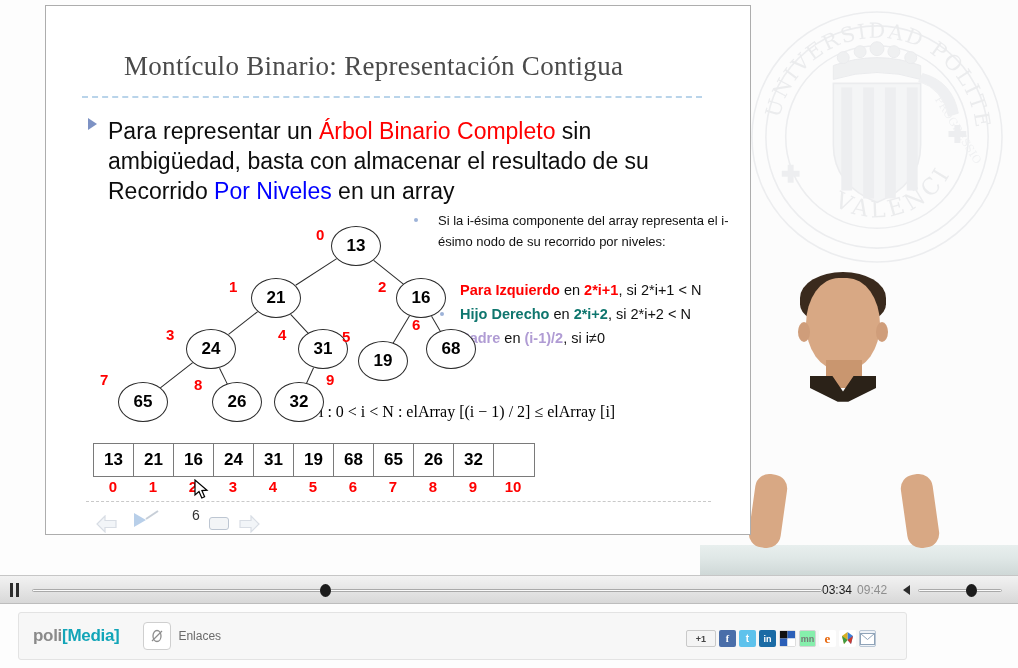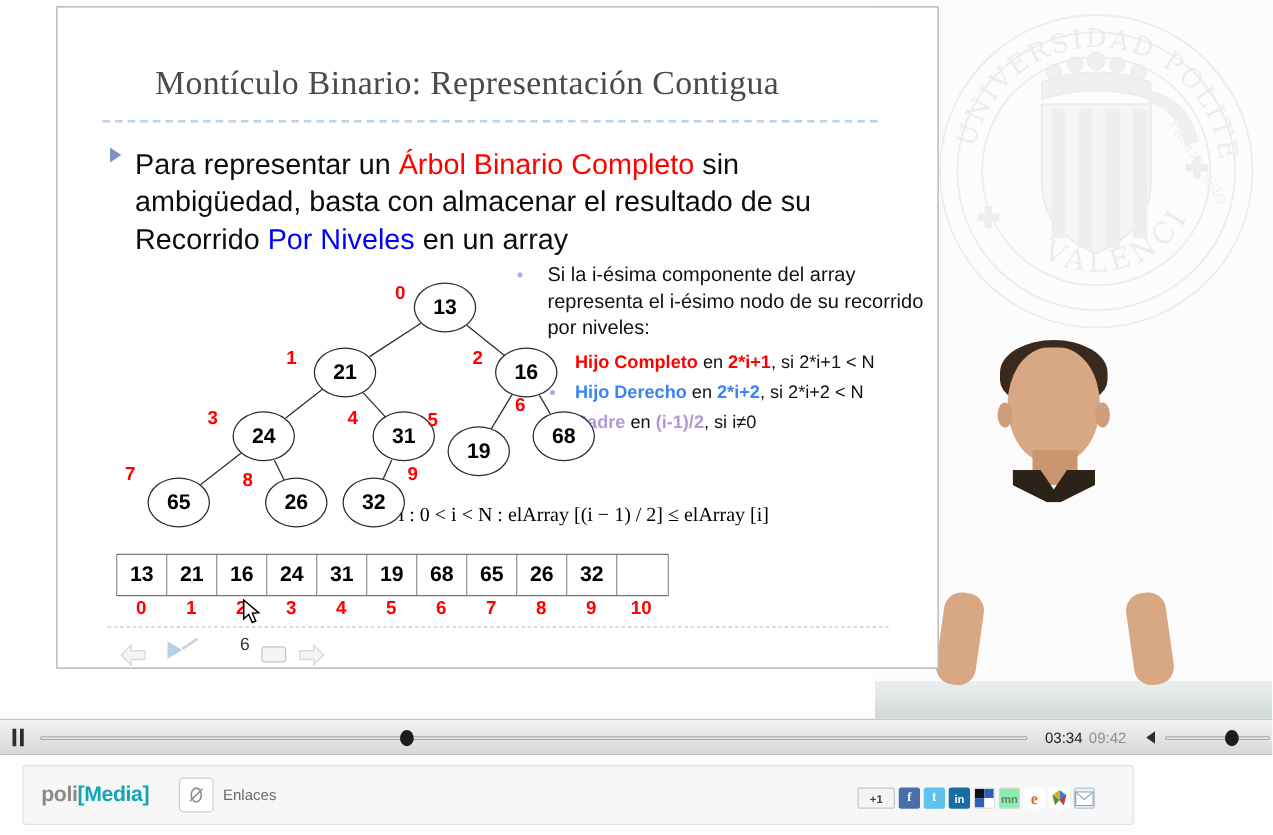--- a/index.html
+++ b/index.html
@@ -50,28 +50,28 @@
                 border-top: 2px dashed #b9d4ea; }
   .b-mark { position: absolute; left: 42px; top: 112px; width: 0; height: 0;
             border-left: 9px solid #7d92c4; border-top: 6px solid transparent; border-bottom: 6px solid transparent; }
   .b-text { position: absolute; left: 62px; top: 110px; width: 600px;
             font-size: 23px; line-height: 30px; color: #0d0d0d; font-weight: 400; }
   .red { color: #ff0000; } .blue { color: #0000ff; }
 
   
   .rcol { position: absolute; left: 362px; top: 204px; width: 350px; }
   .rdot { position: absolute; width: 4px; height: 4px; background: #9db3d8; border-radius: 50%; }
-  .rline { position: absolute; font-size: 16px; color: #111; line-height: 21px; }
+  .rline { position: absolute; font-size: 13px; color: #111; line-height: 21px; }
   .r1 { left: 30px; top: 0; width: 320px; }
   .sub { font-size: 14.5px; }
   .s1 { left: 52px; top: 70px; }
   .s2 { left: 52px; top: 94px; }
   .s3 { left: 52px; top: 118px; }
   .s-bold-red { color: #ff0000; font-weight: bold; }
-  .s-bold-blue { color: #3b82f6; font-weight: bold; }
+  .s-bold-blue { color: #0f766e; font-weight: bold; }
   .s-purple { color: #b09cd4; font-weight: bold; }
 
   
   .tree { position: absolute; left: 40px; top: 210px; width: 330px; height: 200px; }
   .node { position: absolute; width: 50px; height: 40px; border: 1.6px solid #2b2b2b; border-radius: 50%;
           background: #fff; display: flex; align-items: center; justify-content: center;
           font-size: 17px; font-weight: bold; color: #000; z-index: 2; }
   .idx { position: absolute; font-size: 15px; font-weight: bold; color: #ff0000; z-index: 3; }
   .edge { position: absolute; height: 1.4px; background: #2b2b2b; transform-origin: 0 0; z-index: 1; }
 
@@ -99,21 +99,21 @@
 
   
   .player { position: absolute; left: 0; top: 575px; width: 1018px; height: 29px;
             background: linear-gradient(180deg,#f2f2f2 0%, #e4e4e4 55%, #d8d8d8 100%);
             border-top: 1px solid #c6c6c6; border-bottom: 1px solid #bdbdbd; display: flex; align-items: center; }
   .pause-btn { margin-left: 10px; width: 14px; height: 15px; display: flex; gap: 3px; align-items: center; cursor: pointer; }
   .pause-btn i { display: block; width: 3px; height: 14px; background: #2c2c2c; }
   .seek { position: relative; margin-left: 8px; width: 790px; height: 14px; cursor: pointer; }
   .seek-track { position: absolute; top: 6px; left: 0; width: 100%; height: 3px; background: #fafafa; border: 1px solid #a9a9a9; border-radius: 2px; }
   .seek-thumb { position: absolute; top: 1px; width: 11px; height: 13px; background: #1c1c1c; border-radius: 50%; }
-  .times { margin-left: 14px; font-size: 12px; white-space: nowrap; }
+  .times { font-size: 12px; white-space: nowrap; }
   .t-cur { color: #1a1a1a; } .t-tot { color: #8e8e8e; margin-left: 5px; }
   .spk { margin-left: 16px; width: 0; height: 0; border-top: 5px solid transparent; border-bottom: 5px solid transparent;
          border-right: 7px solid #2c2c2c; cursor: pointer; }
   .vol { position: relative; margin-left: 8px; width: 84px; height: 14px; cursor: pointer; }
   .vol-track { position: absolute; top: 6px; left: 0; width: 100%; height: 3px; background: #fafafa; border: 1px solid #a9a9a9; border-radius: 2px; }
   .vol-thumb { position: absolute; top: 1px; width: 11px; height: 13px; background: #1c1c1c; border-radius: 50%; }
 
   
   .toolbar { position: absolute; left: 0; top: 604px; width: 1018px; height: 64px; background: #fdfdfd; }
   .tb-inner { position: absolute; left: 18px; top: 8px; width: 889px; height: 48px;
@@ -209,21 +209,21 @@
       <div class="b-text">
         <span>Para representar un </span><span class="red">Árbol Binario Completo</span><span> sin ambigüedad, basta con almacenar el resultado de su Recorrido </span><span class="blue">Por Niveles</span><span> en un array</span>
       </div>
 
       <div class="rcol">
         <div class="rdot" style="left:6px; top:8px;"></div>
         <div class="rline r1">Si la i-ésima componente del array representa el i-ésimo nodo de su recorrido por niveles:</div>
 
         <div class="rdot" style="left:32px; top:78px;"></div>
         <div class="rline sub s1">
-          <span class="s-bold-red">Hijo Completo</span><span> en </span><span class="s-bold-red">2*i+1</span><span>, si 2*i+1 &lt; N</span>
+          <span class="s-bold-red">Para Izquierdo</span><span> en </span><span class="s-bold-red">2*i+1</span><span>, si 2*i+1 &lt; N</span>
         </div>
 
         <div class="rdot" style="left:32px; top:102px;"></div>
         <div class="rline sub s2">
           <span class="s-bold-blue">Hijo Derecho</span><span> en </span><span class="s-bold-blue">2*i+2</span><span>, si 2*i+2 &lt; N</span>
         </div>
 
         <div class="rdot" style="left:32px; top:126px;"></div>
         <div class="rline sub s3">
           <span class="s-purple">Padre</span><span> en </span><span class="s-purple">(i-1)/2</span><span>, si i≠0</span>

